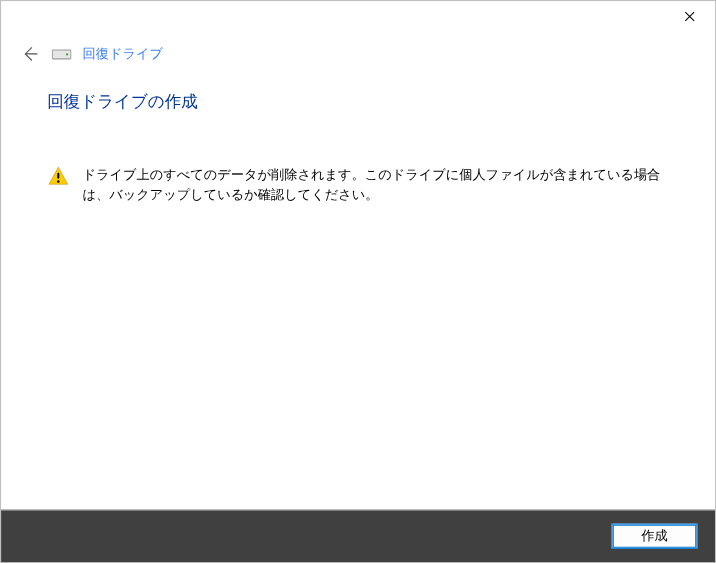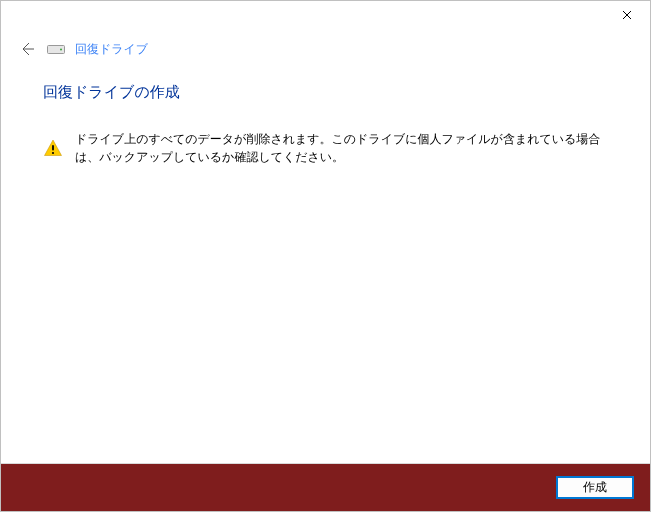--- a/index.html
+++ b/index.html
@@ -63,47 +63,47 @@
   .content {
     position: absolute;
     top: 82px;
     left: 42px;
     right: 42px;
   }
   .page-title {
     color: #003399;
     font-size: 15px;
     font-weight: 400;
-    margin-bottom: 28px;
+    margin-bottom: 48px;
   }
 
   .warning-row {
     display: flex;
-    align-items: center;
+    align-items: flex-start;
     gap: 12px;
   }
   .warning-icon {
     flex: 0 0 auto;
     width: 20px;
     height: 20px;
   }
   .warning-text {
     font-size: 12px;
     line-height: 1.5;
     color: #000;
   }
 
   
   .footer {
     position: absolute;
     left: 0;
     right: 0;
     bottom: 0;
     height: 48px;
-    background: #7f1d1d;
+    background: #404040;
     border-top: 1px solid #d9d9d9;
     display: flex;
     align-items: center;
     justify-content: flex-end;
     padding: 12px 16px;
     gap: 8px;
   }
   .btn {
     min-width: 78px;
     height: 23px;

